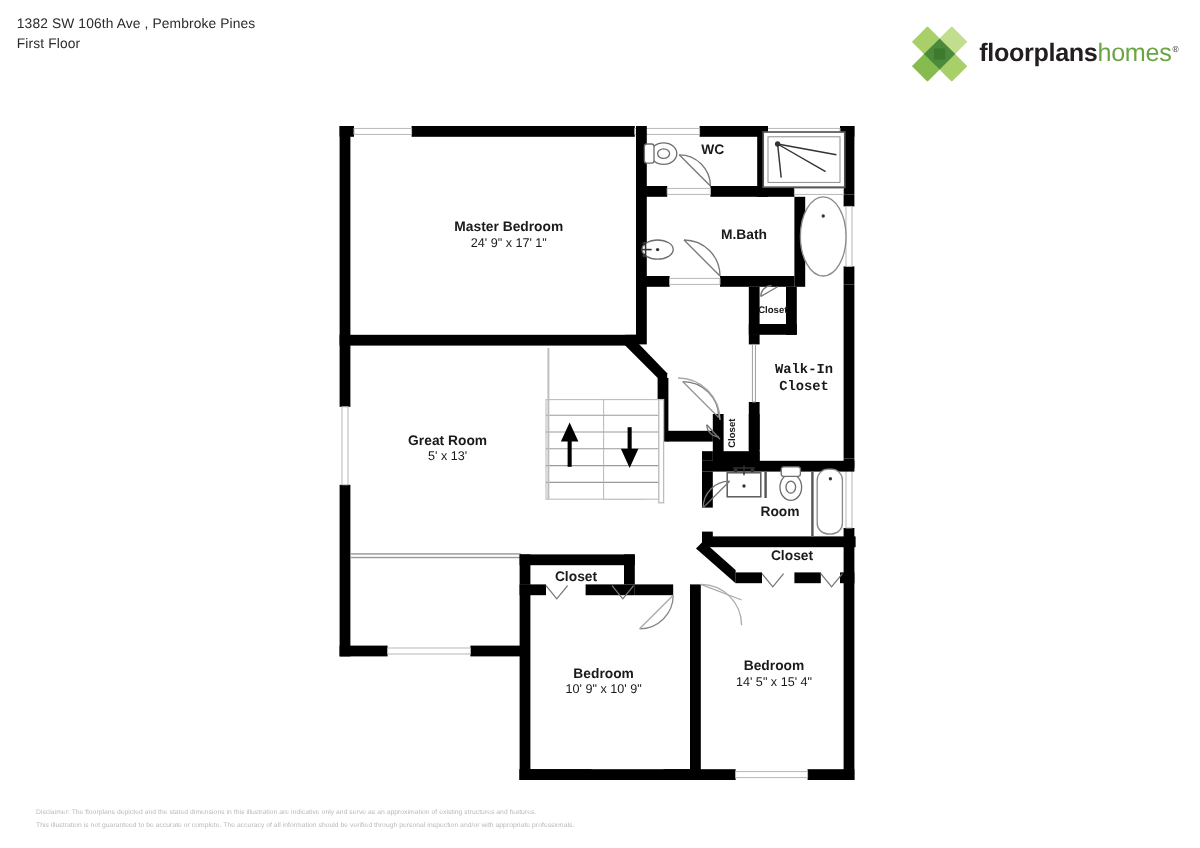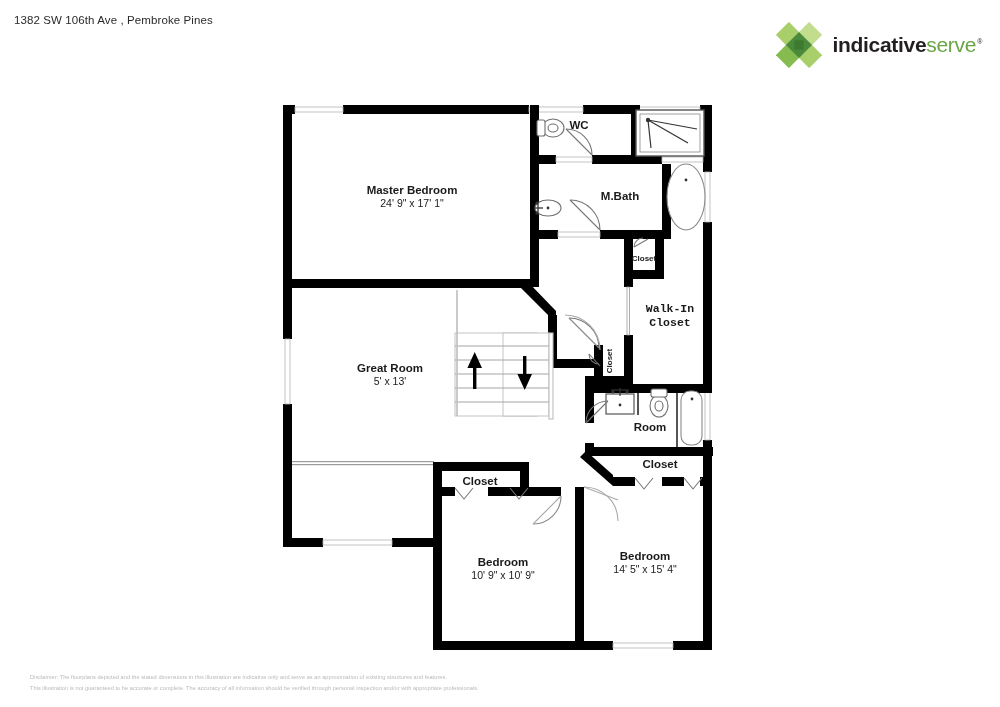--- a/index.html
+++ b/index.html
@@ -94,34 +94,35 @@
   }
   #disclaimer div { white-space: nowrap; }
 </style>
 </head>
 <body>
 
 <div id="page">
 
   <div id="header-block">
     <div class="addr">1382 SW 106th Ave , Pembroke Pines</div>
+    <div class="floor">First Floor</div>
   </div>
 
   <div id="logo">
     <svg id="logo-mark" viewBox="0 0 100 100">
       <g>
         <rect x="8" y="8" width="40" height="40" fill="#a8cf6a" transform="rotate(45 28 28)"></rect>
         <rect x="52" y="8" width="40" height="40" fill="#c3dd8e" transform="rotate(45 72 28)"></rect>
         <rect x="8" y="52" width="40" height="40" fill="#86bb4f" transform="rotate(45 28 72)"></rect>
         <rect x="52" y="52" width="40" height="40" fill="#a8cf6a" transform="rotate(45 72 72)"></rect>
         <rect x="30" y="30" width="40" height="40" fill="#4a8a3a" transform="rotate(45 50 50)"></rect>
         <rect x="40" y="40" width="20" height="20" fill="#3d7a30"></rect>
       </g>
     </svg>
-    <div id="logo-text"><span class="w1">indicative</span><span class="w2">serve</span><span class="tm">®</span></div>
+    <div id="logo-text"><span class="w1">floorplans</span><span class="w2">homes</span><span class="tm">®</span></div>
   </div>
 
   <svg id="plan" viewBox="0 0 1000 707" xmlns="http://www.w3.org/2000/svg">
 
     <g fill="#000000" stroke="none">
 
       <rect x="283" y="105" width="12" height="9"></rect>
       <rect x="343" y="105" width="186" height="9"></rect>
       <rect x="583" y="105" width="50" height="9"></rect>
       <rect x="700" y="105" width="12" height="9"></rect>
@@ -366,43 +367,43 @@
       <rect x="549" y="333" width="4" height="86" fill="#ffffff" stroke="#bdbdbd" stroke-width="1.1"></rect>
 
       <g fill="#000000">
         <rect x="523" y="356" width="3.4" height="22"></rect>
         <polygon points="524.7,390 517.4,374 532,374"></polygon>
       </g>
     </g>
 
   </svg>
 
-  <div class="room-label" style="left:412px; top:196px;">
+  <div class="room-label" style="left:424px; top:196px;">
     <span class="nm">Master Bedroom</span>
     <span class="dim">24' 9" x 17' 1"</span>
   </div>
 
-  <div class="room-label" style="left:579px; top:125px;">
+  <div class="room-label" style="left:594px; top:125px;">
     <span class="nm">WC</span>
   </div>
 
   <div class="room-label" style="left:620px; top:196px;">
     <span class="nm">M.Bath</span>
   </div>
 
   <div class="room-label small" style="left:644px; top:259px;">
     <span class="nm">Closet</span>
   </div>
 
   <div class="room-label" style="left:670px; top:316px;font-family:Liberation Mono, monospace;">
     <span class="nm">Walk-In</span>
     <span class="nm">Closet</span>
   </div>
 
-  <div class="room-label" style="left:390px; top:374px;text-align:center;">
+  <div class="room-label" style="left:373px; top:374px;text-align:center;">
     <span class="nm">Great Room</span>
     <span class="dim">5' x 13'</span>
   </div>
 
   <div class="room-label small vert" style="left:610px; top:361px;">
     <span class="nm">Closet</span>
   </div>
 
   <div class="room-label" style="left:650px; top:427px;">
     <span class="nm">Room</span>

